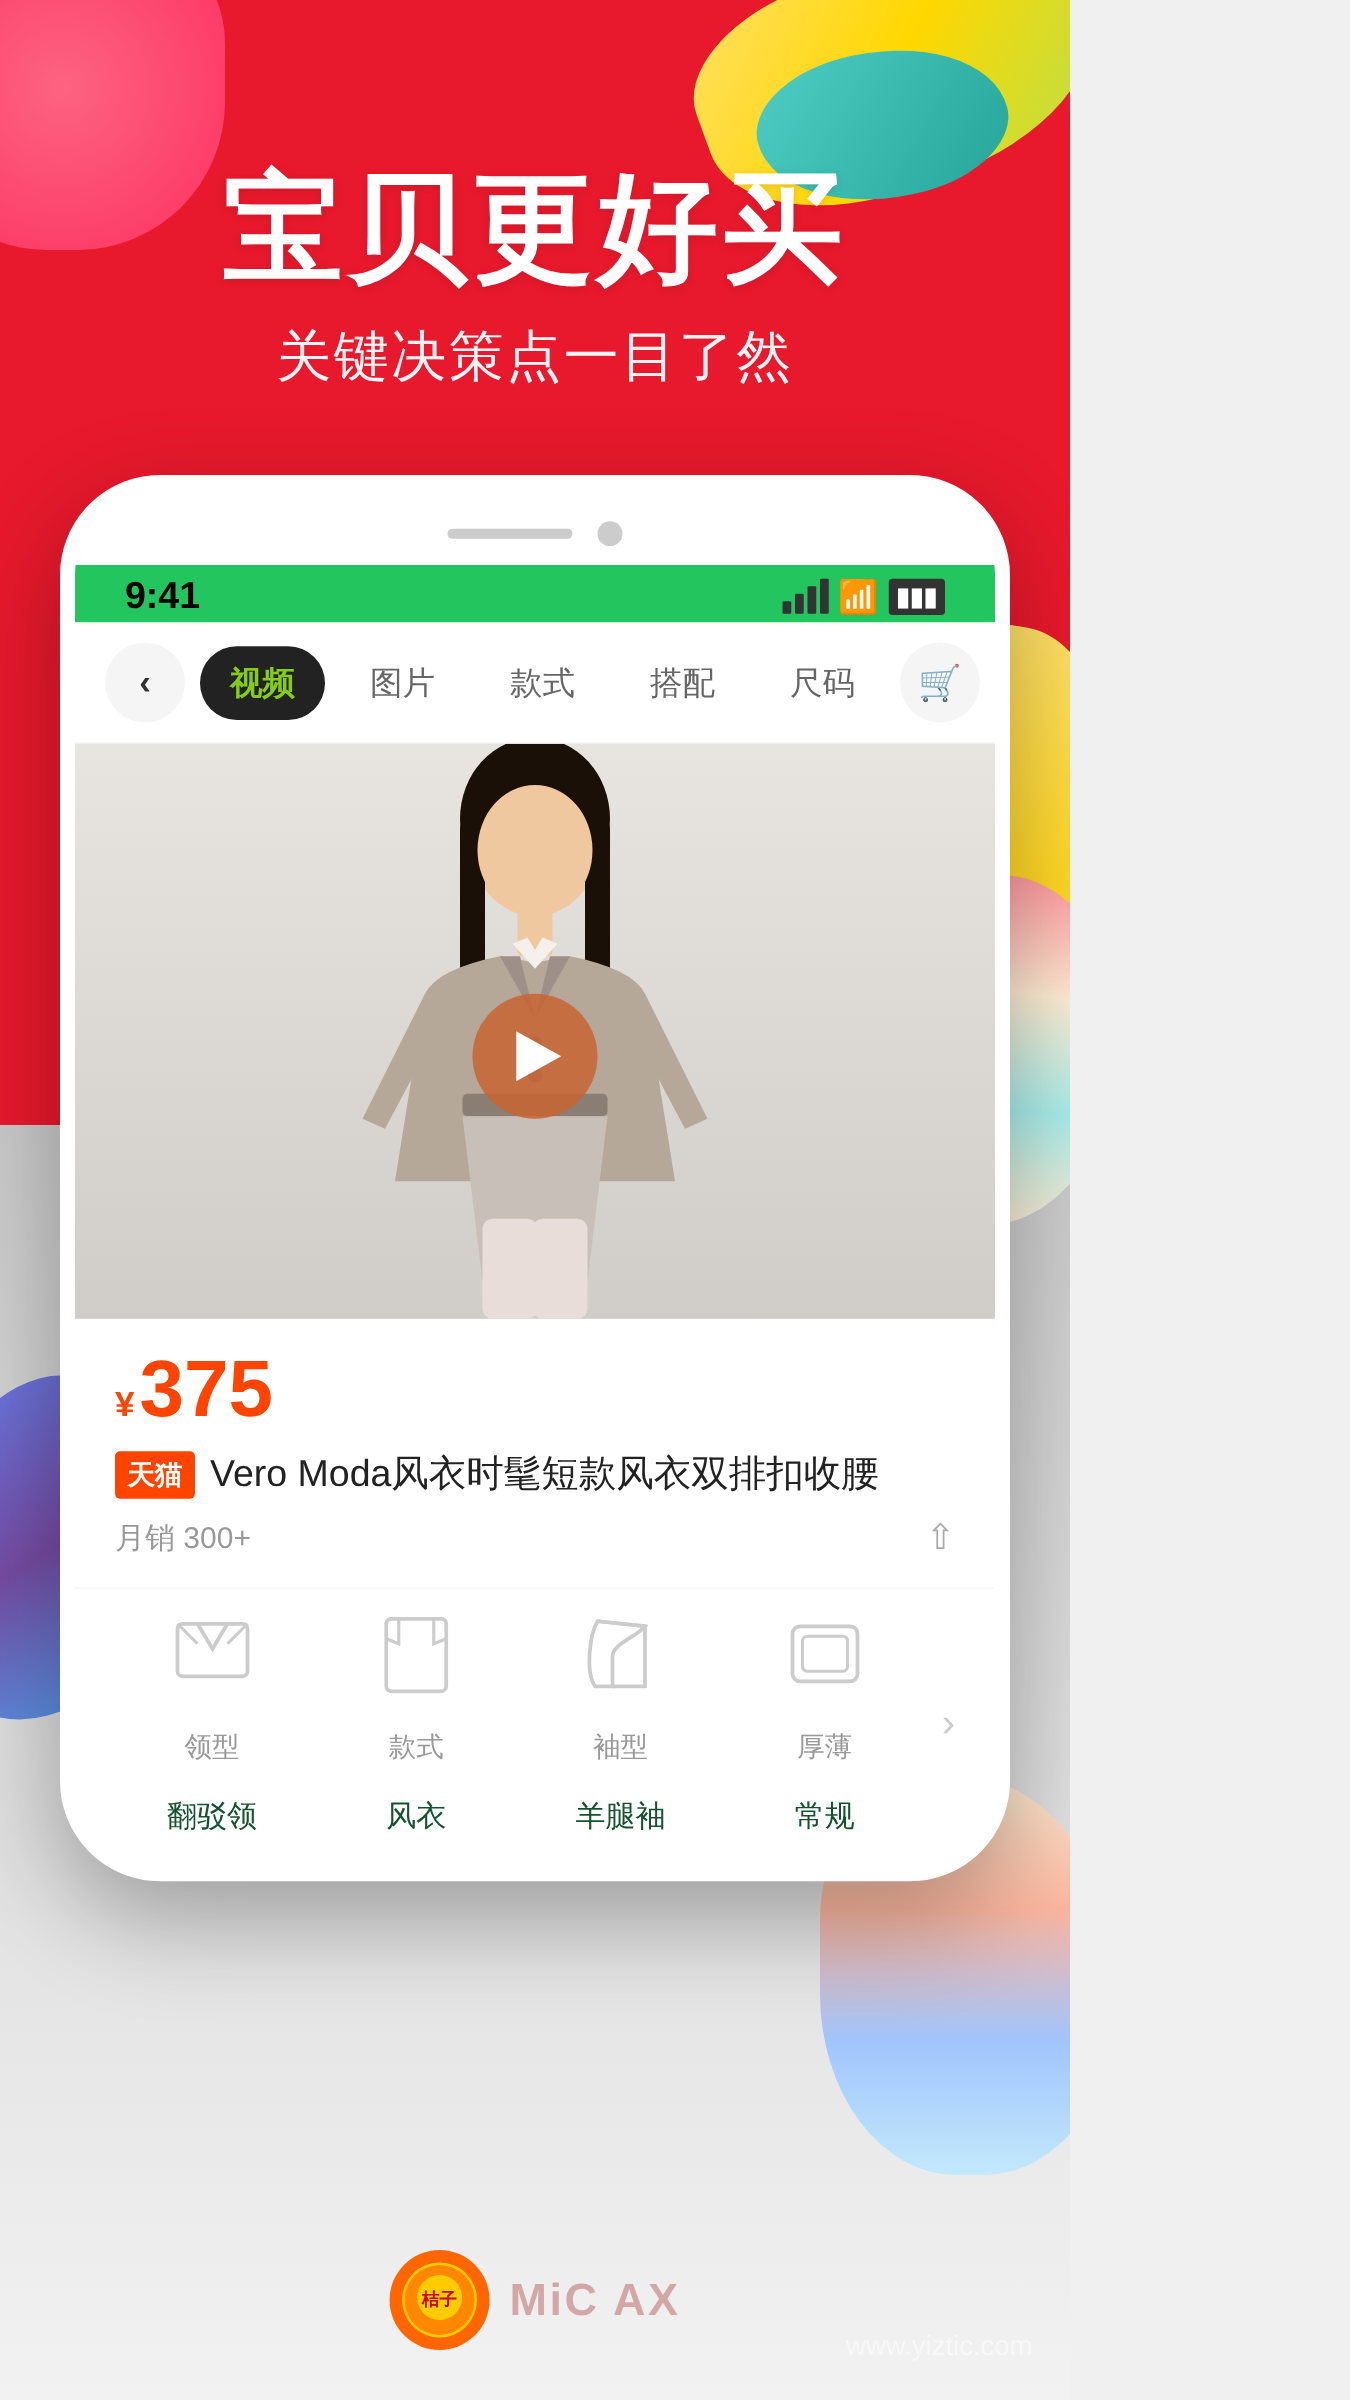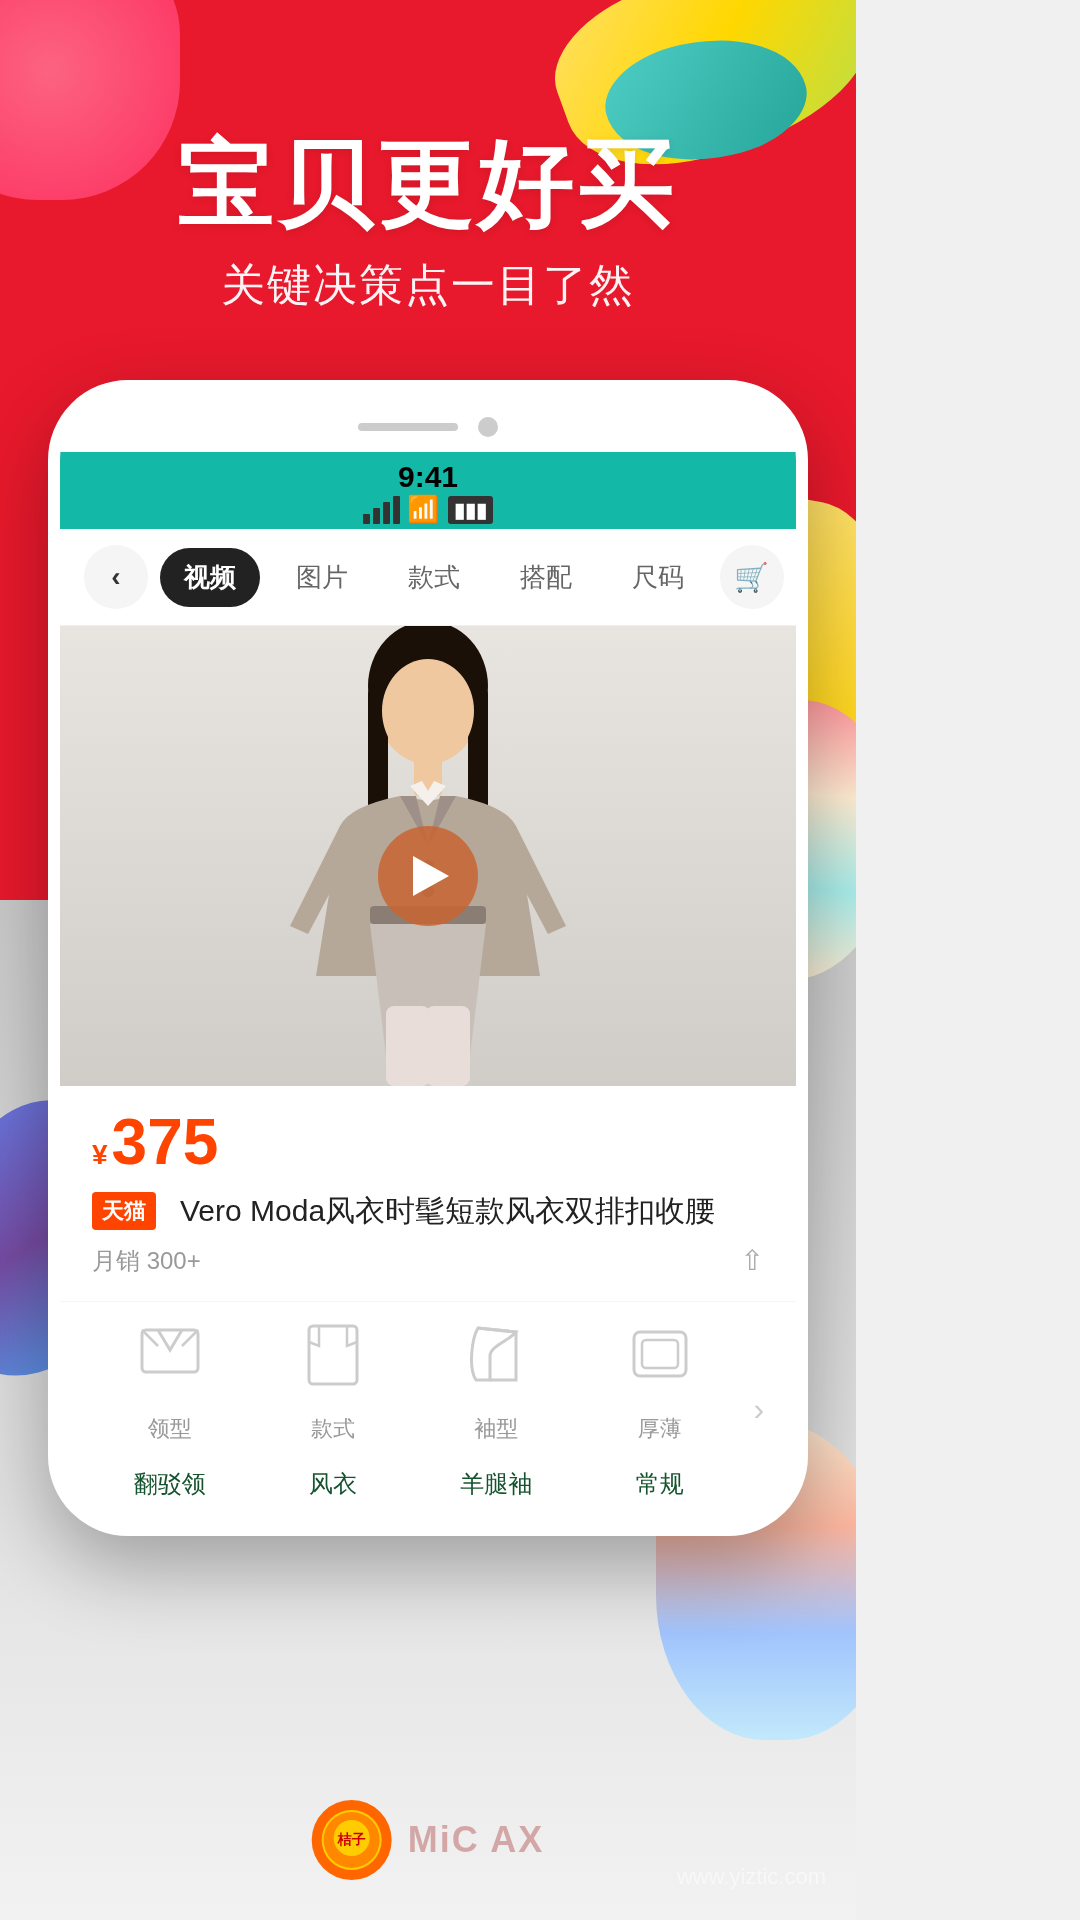--- a/index.html
+++ b/index.html
@@ -135,27 +135,27 @@
       width: 100px; height: 8px;
       background: #ccc;
       border-radius: 4px;
     }
     .notch-dot {
       width: 20px; height: 20px;
       background: #ccc;
       border-radius: 50%;
     }
     .status-bar {
-      background: #14b8a6;
+      background: #22c55e;
       padding: 8px 40px 4px;
       display: flex;
+      justify-content: space-between;
       align-items: center;
       font-size: 28px;
       font-weight: 600;
-      flex-direction: column;
     }
     .status-time { font-size: 30px; font-weight: 700; }
     .status-icons { display: flex; gap: 8px; align-items: center; }
     .signal-bar {
       display: inline-flex; gap: 3px; align-items: flex-end;
     }
     .signal-bar span {
       display: inline-block;
       width: 7px;
       background: #333;
@@ -181,21 +181,21 @@
     }
     .nav-tab {
       padding: 12px 24px;
       border-radius: 32px;
       font-size: 26px;
       color: #666;
       white-space: nowrap;
     }
     .nav-tab.active {
       background: #222;
-      color: #ffffff;
+      color: #84cc16;
       font-weight: 600;
     }
     .nav-cart {
       width: 64px; height: 64px;
       border-radius: 50%;
       background: #f5f5f5;
       display: flex; align-items: center; justify-content: center;
       font-size: 28px;
       flex-shrink: 0;
       margin-left: auto;
@@ -248,21 +248,21 @@
       margin-bottom: 16px;
     }
     .price-symbol {
       font-size: 28px; font-weight: 700; color: #ff4400;
     }
     .price-main {
       font-size: 64px; font-weight: 900; color: #ff4400;
       line-height: 1;
     }
     .product-name-row {
-      display: flex; align-items: center; gap: 24px;
+      display: flex; align-items: center; gap: 12px;
       margin-bottom: 12px;
       flex-wrap: wrap;
     }
     .tmall-badge {
       background: #ff4400;
       color: #fff;
       font-size: 22px;
       padding: 4px 10px;
       border-radius: 4px;
       font-weight: 600;

